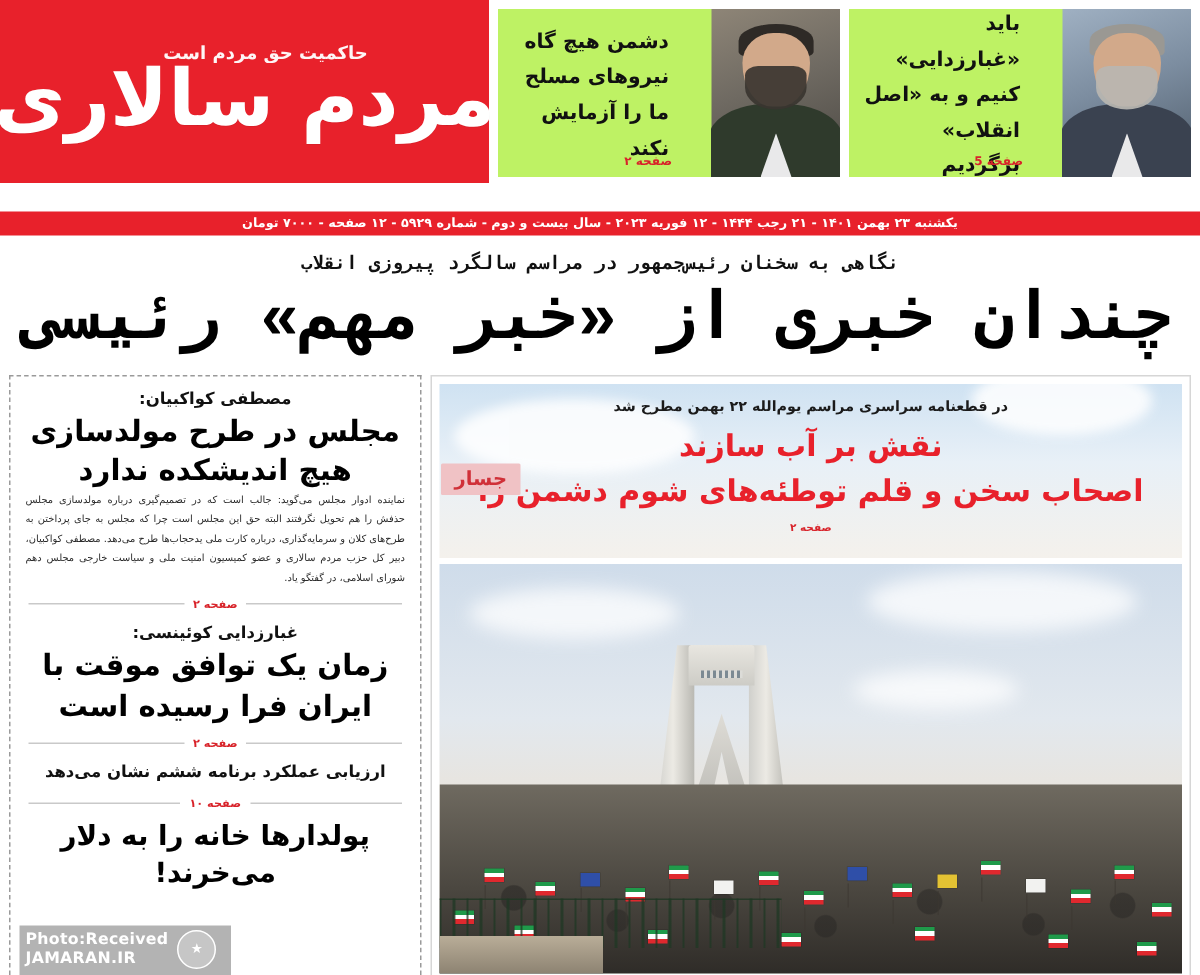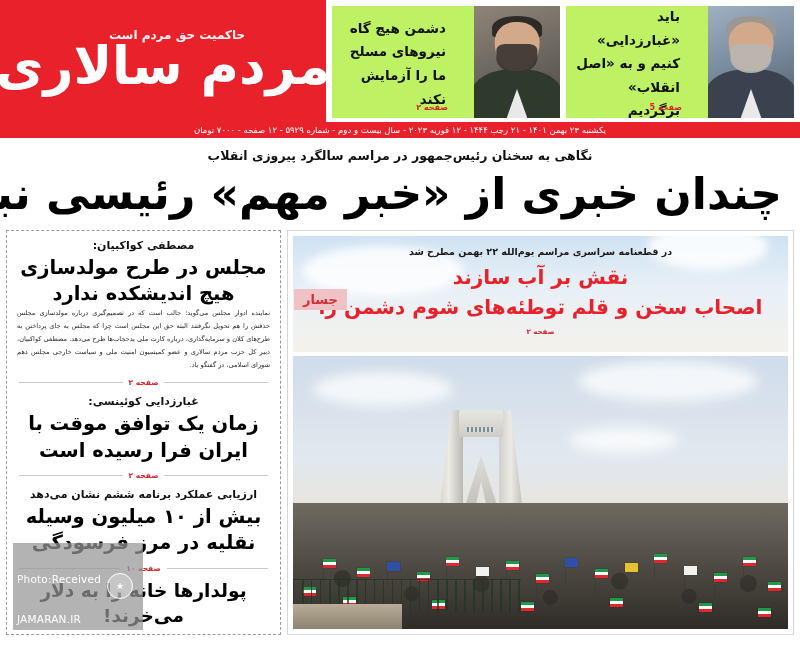--- a/index.html
+++ b/index.html
@@ -78,25 +78,25 @@
   .collar {
     position:absolute; bottom:0; left:50%; transform:translateX(-50%);
     width:24%; height:26%; background:#e9e9ea;
     clip-path:polygon(50% 0,100% 100%,0 100%);
   }
 
   
   .datebar {
     height:16px; background:#e8212b; color:#fff;
     display:flex; align-items:center; justify-content:center;
-    font-size:8.5px; font-weight:normal; letter-spacing:.2px;
-  }
-
-  
-  .lead { padding:10px 18px 6px 18px; text-align:center; }
+    font-size:8.5px; font-weight:bold; letter-spacing:.2px;margin-top:19px;
+  }
+
+  
+  .lead { padding:10px 18px 6px 18px; text-align:center;font-family:Liberation Mono, monospace; }
   .lead-kicker { font-size:12.5px; font-weight:bold; color:#111; margin-bottom:6px; }
   .lead-title {
     font-size:44px; font-weight:bold; color:#000; line-height:1.15;
     letter-spacing:-0.5px; white-space:nowrap;
   }
 
   
   .body-row { display:flex; height:415px; padding:4px 6px 6px 6px; gap:6px; align-items:stretch; }
 
   
@@ -131,21 +131,21 @@
     display:flex; align-items:center; gap:6px;
     padding:3px 10px 3px 4px;
   }
   .wm-logo {
     width:26px; height:26px; border-radius:50%;
     border:1.5px solid #fff; background:rgba(255,255,255,.25);
     display:flex; align-items:center; justify-content:center;
     color:#fff; font-size:9px; font-weight:bold; flex:0 0 26px;
   }
   .wm-lines { display:flex; flex-direction:column; line-height:1.25; direction:ltr; }
-  .wm-lines span { color:#fff; font-size:10.5px; font-weight:normal; letter-spacing:.2px;margin-top:27px; }
+  .wm-lines span { color:#fff; font-size:10.5px; font-weight:bold; letter-spacing:.2px; }
 
   
   .col-photo {
     flex:1; border:1px solid #d6d6d6; background:#fff;
     padding:5px; display:flex; flex-direction:column; position:relative; min-width:0;
   }
   .photo-head {
     position:relative; background:linear-gradient(180deg,#cfe2f2 0%,#e8f0f7 45%,#f4f1ec 100%);
     padding:10px 10px 16px 10px; text-align:center; overflow:hidden;
   }
@@ -390,21 +390,20 @@
         <div class="side-head">زمان یک توافق موقت با ایران فرا رسیده است</div>
       </div>
       <div class="side-div">
         <span class="ln"></span>
         <span class="pg">صفحه ۲</span>
         <span class="ln"></span>
       </div>
 
       <div class="side-item">
         <div class="side-over">ارزیابی عملکرد برنامه ششم نشان می‌دهد</div>
-        <div class="side-head">بیش از ۱۰ میلیون وسیله نقلیه در مرز فرسودگی</div>
       </div>
       <div class="side-div">
         <span class="ln"></span>
         <span class="pg">صفحه ۱۰</span>
         <span class="ln"></span>
       </div>
 
       <div class="side-item">
         <div class="side-head sm">پولدارها خانه را به دلار می‌خرند!</div>
       </div>

